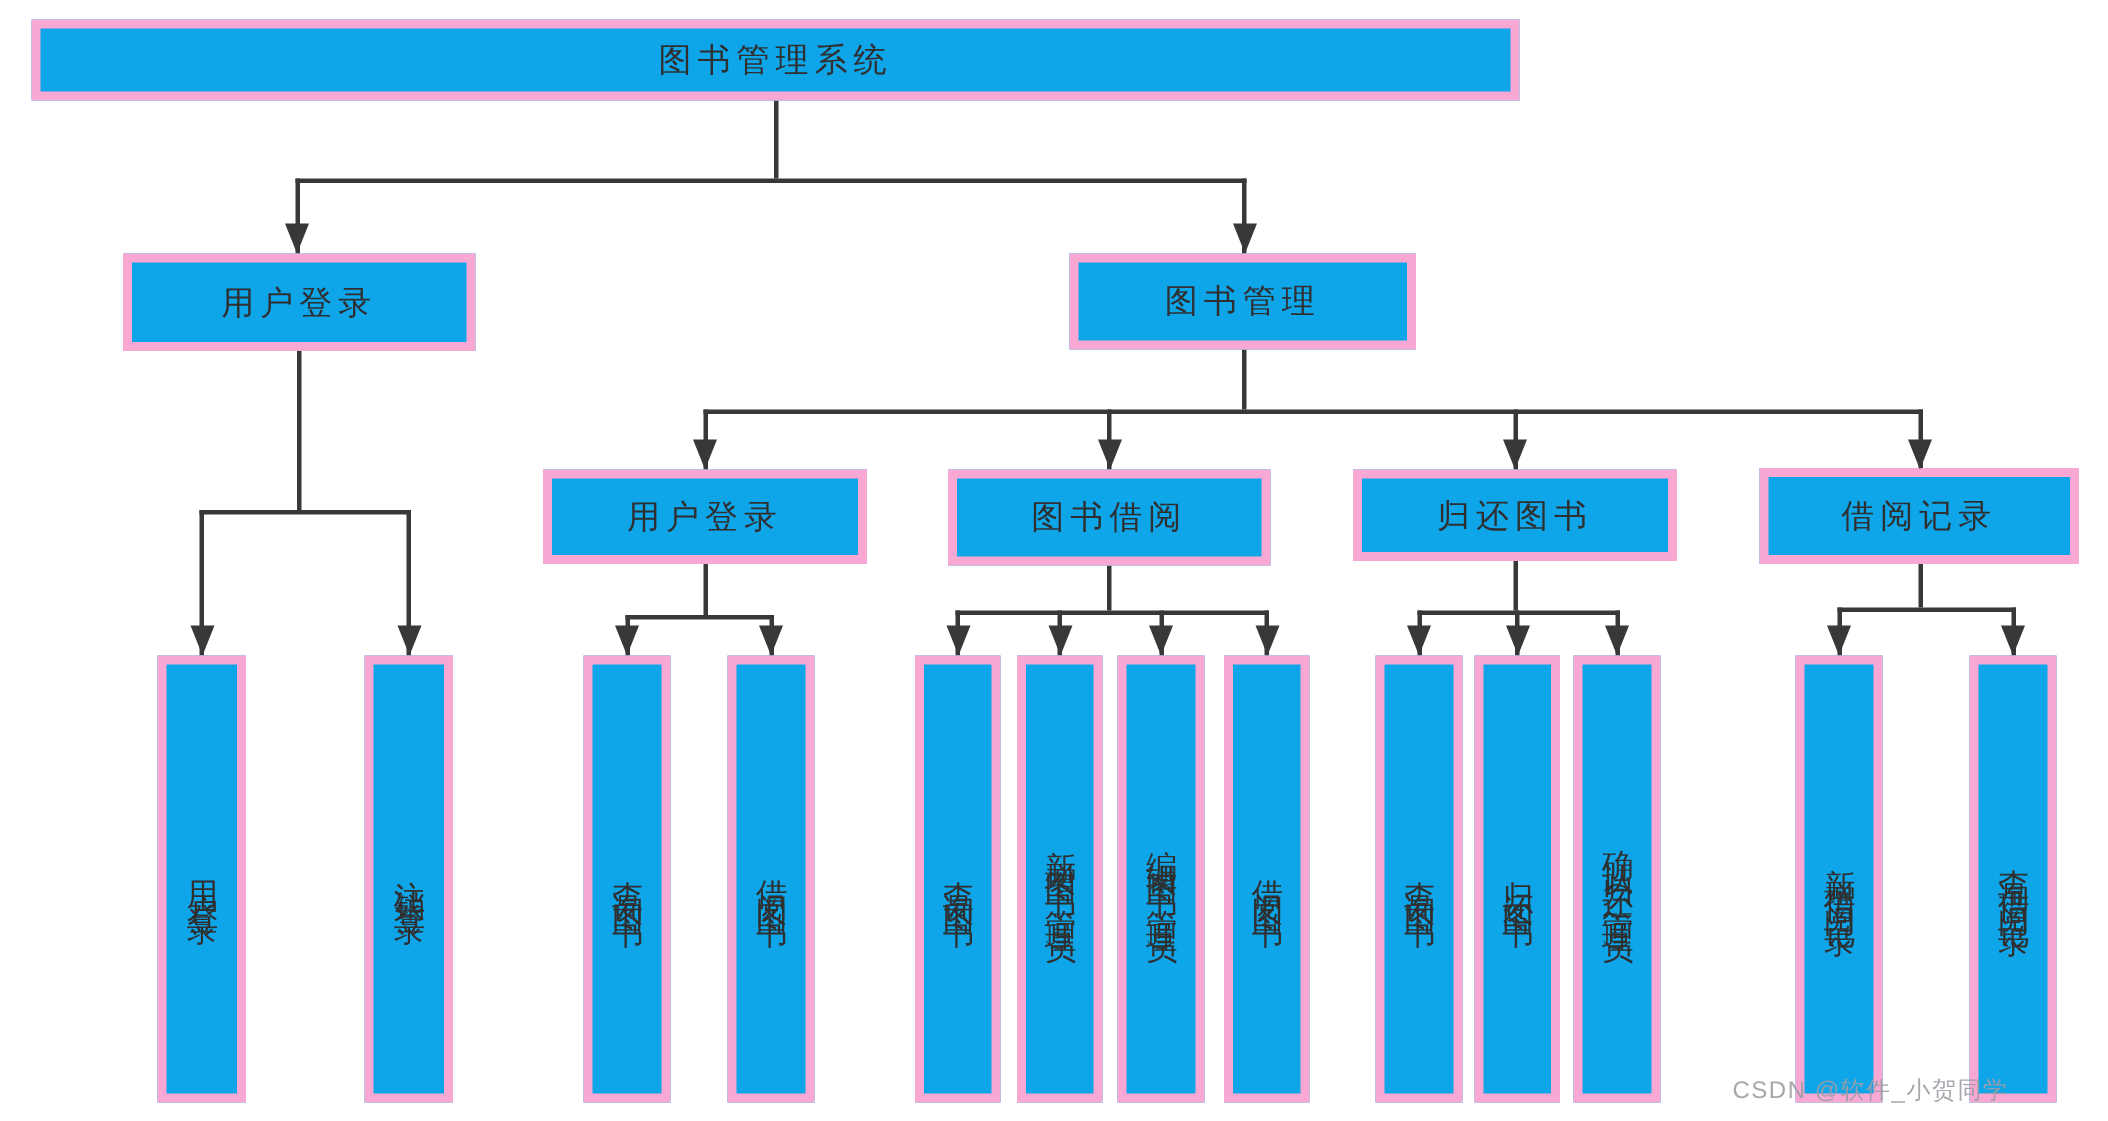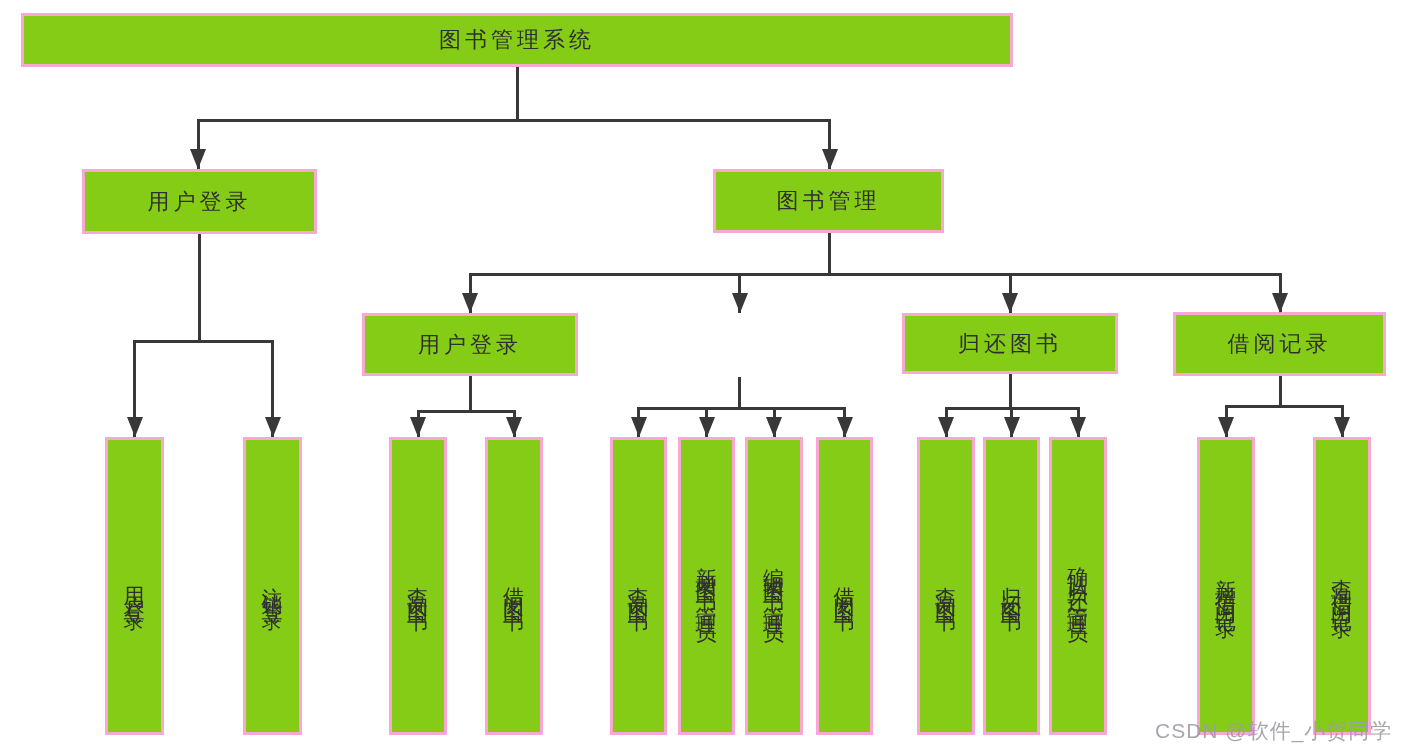--- a/index.html
+++ b/index.html
@@ -6,22 +6,22 @@
   #canvas{
     position:relative;
     width:1405px;height:747px;
     background:#ffffff;
     font-family:"Liberation Sans","DejaVu Sans",sans-serif;
     overflow:hidden;
   }
   .box{
     position:absolute;
     box-sizing:border-box;
-    background:#84cc16;
-    border:3px solid #f9a8d4;
+    background:#0ea5e9;
+    border:6px solid #f9a8d4;
     display:flex;align-items:center;justify-content:center;
     color:#2f2f2f;
     z-index:2;
   }
   .hlabel{font-size:22px;letter-spacing:4px;white-space:nowrap;}
   .vlabel{
     font-size:21px;
     writing-mode:vertical-rl;
     letter-spacing:8px;
     line-height:1;
@@ -32,21 +32,21 @@
   .arrow{
     position:absolute;width:0;height:0;
     border-left:8px solid transparent;
     border-right:8px solid transparent;
     border-top:20px solid #383838;
     z-index:3;
   }
   .watermark{
     position:absolute;
     left:1155px;top:717px;width:248px;
-    font-size:21px;
+    font-size:16px;
     color:rgba(158,158,166,0.92);
     letter-spacing:1px;
     white-space:nowrap;
     z-index:5;
   }
 </style>
 </head>
 <body>
 
 <div id="canvas">
@@ -57,20 +57,23 @@
 
   <div class="box" style="left:82px;top:169px;width:235px;height:65px;">
     <span class="hlabel">用户登录</span>
   </div>
   <div class="box" style="left:713px;top:169px;width:231px;height:64px;">
     <span class="hlabel">图书管理</span>
   </div>
 
   <div class="box" style="left:362px;top:313px;width:216px;height:63px;">
     <span class="hlabel">用户登录</span>
+  </div>
+  <div class="box" style="left:632px;top:313px;width:215px;height:64px;">
+    <span class="hlabel">图书借阅</span>
   </div>
   <div class="box" style="left:902px;top:313px;width:216px;height:61px;">
     <span class="hlabel">归还图书</span>
   </div>
   <div class="box" style="left:1173px;top:312px;width:213px;height:64px;">
     <span class="hlabel">借阅记录</span>
   </div>
 
   <div class="box" style="left:105px;top:437px;width:59px;height:298px;">
     <span class="vlabel">用户登录</span>

